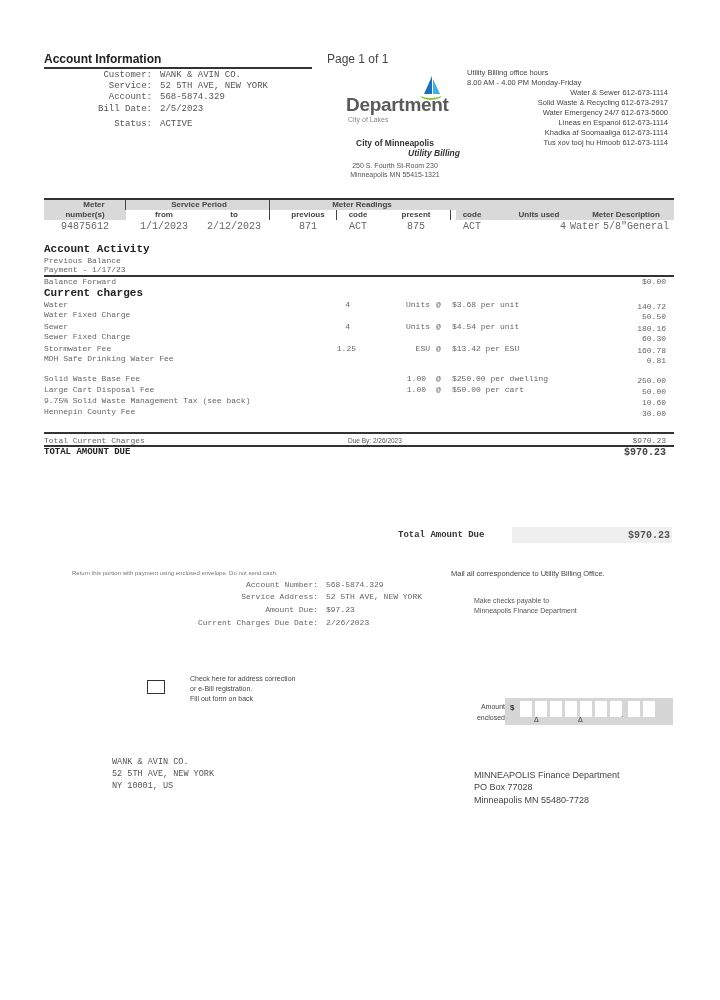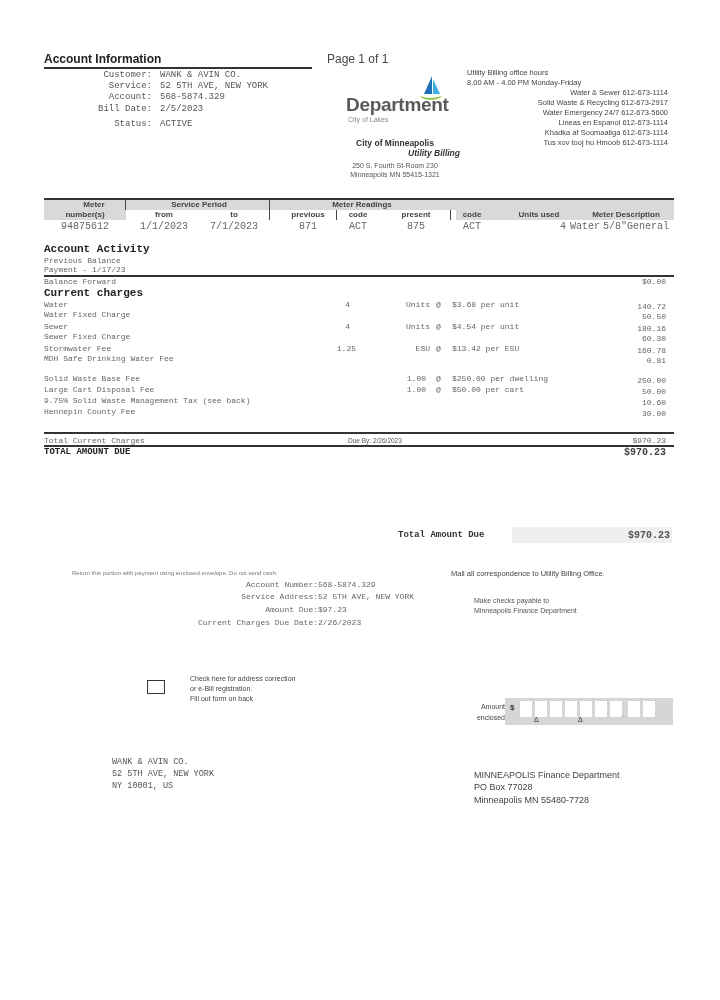--- a/index.html
+++ b/index.html
@@ -52,21 +52,21 @@
   #total-due-label { left:44px; top:447px; font-size:9px; font-weight:bold; color:#222; }
   #total-due-amt { right:54px; top:447px; font-size:10px; font-weight:bold; color:#444; }
 
   
   #stub-total-label { left:398px; top:530px; font-size:9px; font-weight:bold; color:#333; }
   #stub-total-box { left:512px; top:527px; width:160px; height:16px; background:#efefef; }
   #stub-total-amt { right:50px; top:530px; font-size:10px; font-weight:bold; color:#555; }
 
   #return-note { left:72px; top:570px; font-size:6px; color:#777; white-space:nowrap; }
   .stub-row { position:absolute; left:100px; width:370px; display:flex; font-size:8px; color:#666; }
-  .stub-row .lbl { width:218px; text-align:right; }
+  .stub-row .lbl { width:218px; text-align:right; padding-right:8px; }
   .stub-row .val { flex:1; white-space:nowrap; }
 
   #mail-note { left:451px; top:569px; font-size:7.5px; color:#444; }
   #payable1 { left:474px; top:597px; font-size:7px; color:#555; }
   #payable2 { left:474px; top:607px; font-size:7px; color:#555; }
 
   #addr-checkbox { left:147px; top:680px; width:16px; height:12px; border:1.5px solid #333; background:#fff; }
   .check-note { position:absolute; left:190px; font-size:7px; color:#444; }
 
   #amount-label1 { left:475px; top:703px; font-size:7px; color:#444; width:30px; text-align:right; }
@@ -150,21 +150,21 @@
   <div class="th" style="left:344px;width:56px;top:0">present</div>
   <div class="th" style="left:410px;width:36px;top:0">code</div>
   <div class="th" style="left:460px;width:70px;top:0">Units used</div>
   <div class="th" style="left:534px;width:96px;top:0">Meter Description</div>
 </div>
 <div class="vsep" style="left:336px;top:210px;height:10px"></div>
 <div class="vsep" style="left:450px;top:210px;height:10px"></div>
 
 <div class="td mono" style="left:44px;width:82px;top:221px">94875612</div>
 <div class="td mono" style="left:134px;width:60px;top:221px">1/1/2023</div>
-<div class="td mono" style="left:204px;width:60px;top:221px">7/1/2023</div>
+<div class="td mono" style="left:204px;width:60px;top:221px">2/12/2023</div>
 <div class="td mono" style="left:280px;width:56px;top:221px">871</div>
 <div class="td mono" style="left:340px;width:36px;top:221px">ACT</div>
 <div class="td mono" style="left:388px;width:56px;top:221px">875</div>
 <div class="td mono" style="left:454px;width:36px;top:221px">ACT</div>
 <div class="td mono" style="left:546px;width:20px;top:221px;text-align:right">4</div>
 <div class="td mono" style="left:570px;width:30px;top:221px;text-align:left">Water</div>
 <div class="td mono" style="left:603px;width:80px;top:221px;text-align:left">5/8"General</div>
 
 <div class="abs mono" id="activity-title">Account Activity</div>
 <div class="line-item mono" style="top:256px">Previous Balance</div>

